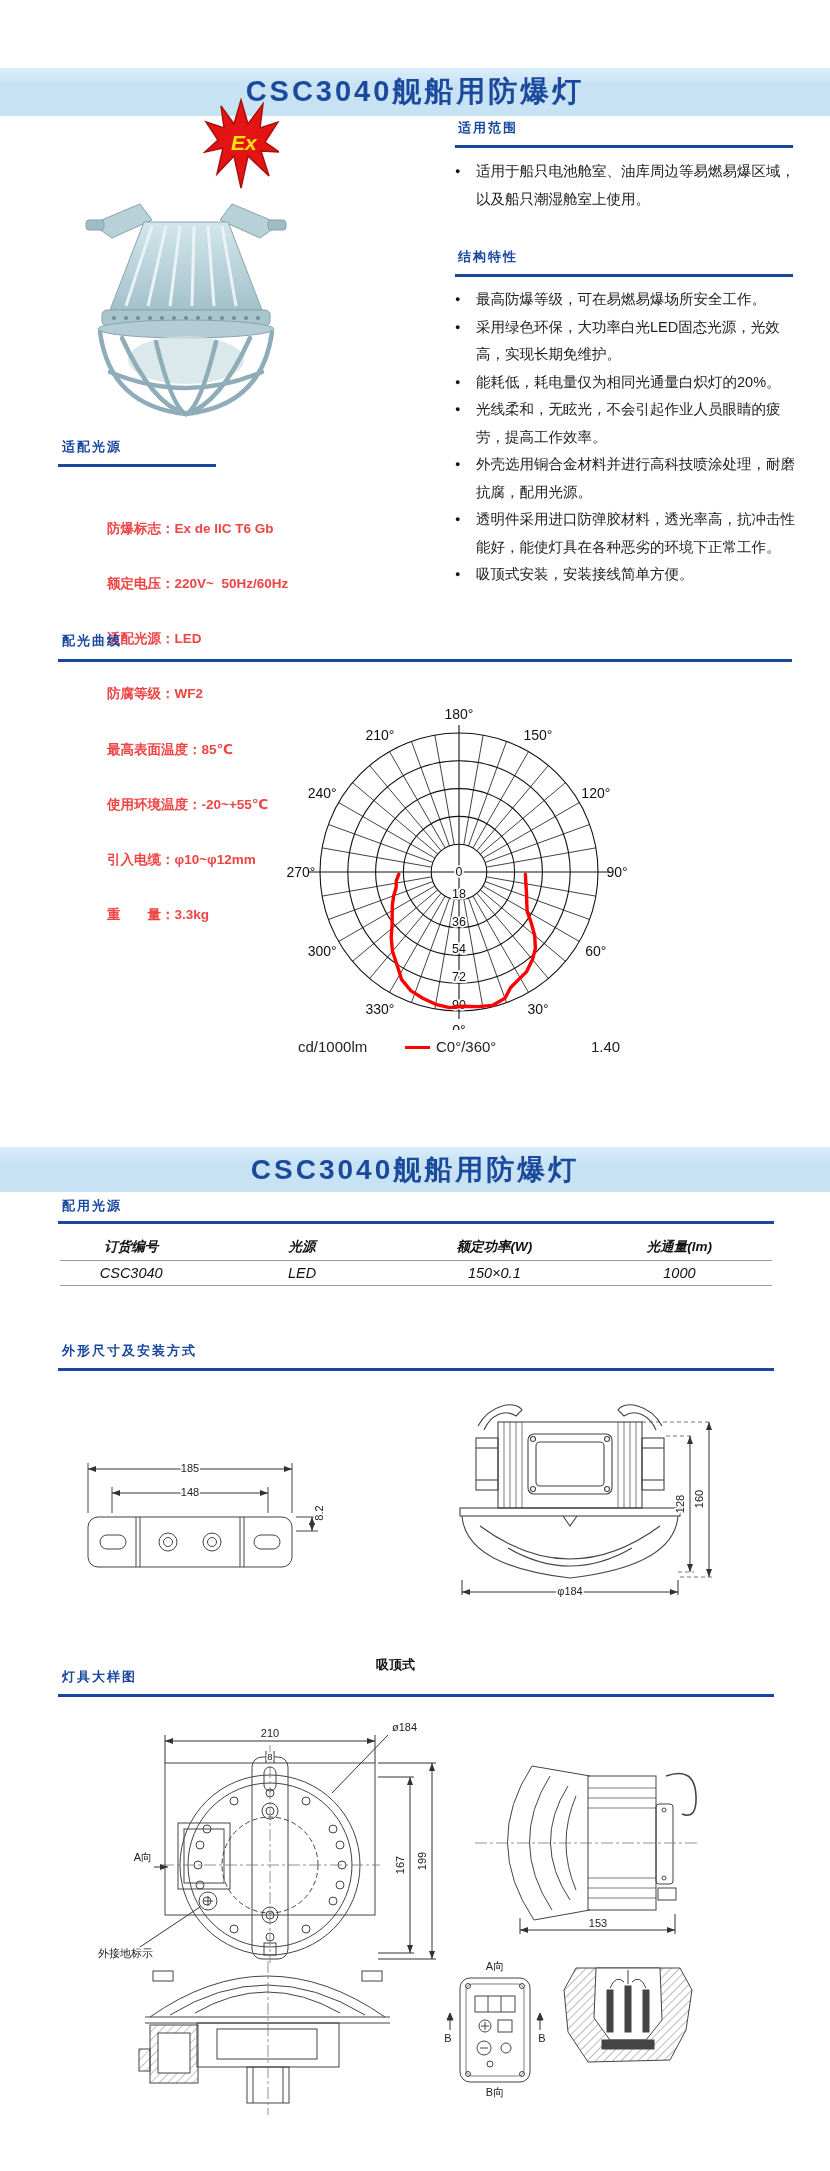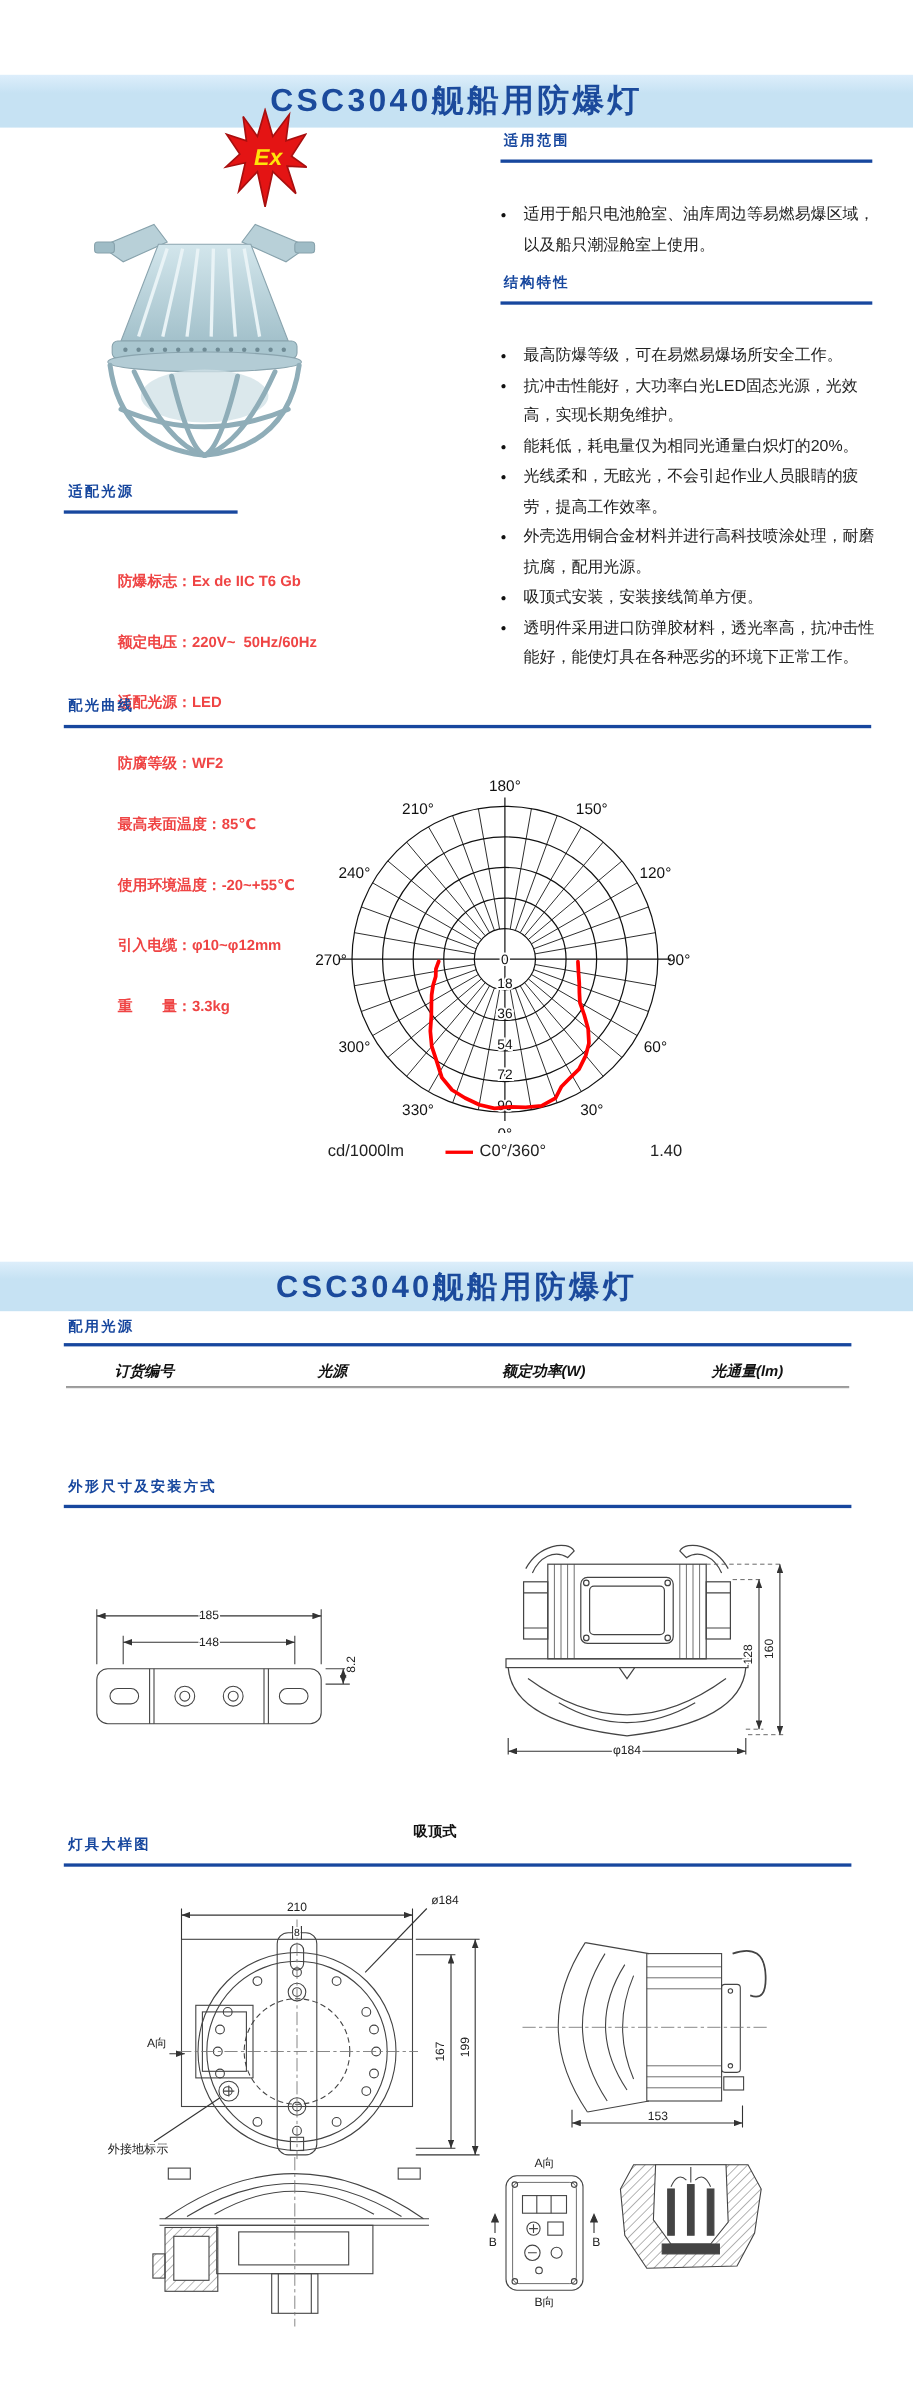--- a/index.html
+++ b/index.html
@@ -4,21 +4,21 @@
 <style>
   html,body{margin:0;padding:0;}
   body{width:830px;height:2171px;position:relative;background:#fff;
        font-family:"Liberation Sans","DejaVu Sans",sans-serif;color:#1f1f1f;}
   .abs{position:absolute;}
   .banner{left:0;width:830px;background:linear-gradient(180deg,#ddeefb 0%,#c6e2f3 35%,#c6e2f3 100%);
           display:flex;align-items:center;justify-content:center;margin-top:44px;}
   .banner-title{font-size:29px;font-weight:bold;color:#1b4a9c;letter-spacing:3px;}
   .sec-title{font-size:13px;font-weight:bold;color:#17479e;letter-spacing:2px;white-space:nowrap;text-align:right;}
   .rule{background:#17479e;height:3px;}
-  .bullets{font-size:14.5px;line-height:27.5px;color:#222;margin-top:24px;}
+  .bullets{font-size:14.5px;line-height:27.5px;color:#222;}
   .bullets .item{position:relative;padding-left:21px;}
   .bullets .item::before{content:"●";position:absolute;left:0;top:0;font-size:9px;color:#111;}
   .params{font-size:13.5px;line-height:18.4px;font-weight:600;color:#ef4444;white-space:pre;}
   .legend-txt{font-size:15px;color:#222;}
   .tbl{left:60px;width:712px;font-style:italic;}
   .trow{display:grid;grid-template-columns:20% 28% 26% 26%;text-align:center;}
   .trow div{padding:4px 0;}
   .thead{font-weight:bold;font-size:13.5px;color:#111;}
   .tdata{font-size:14.5px;color:#111;}
   .hline{height:1px;background:#9a9a9a;}
@@ -95,26 +95,26 @@
 <div class="abs sec-title" style="left:458px;top:119px;">适用范围</div>
 <div class="abs rule" style="left:455px;top:145px;width:338px;"></div>
 <div class="abs bullets" style="left:455px;top:158px;width:342px;">
   <div class="item">适用于船只电池舱室、油库周边等易燃易爆区域，以及船只潮湿舱室上使用。</div>
 </div>
 
 <div class="abs sec-title" style="left:458px;top:248px;">结构特性</div>
 <div class="abs rule" style="left:455px;top:274px;width:338px;"></div>
 <div class="abs bullets" style="left:455px;top:286px;width:346px;">
   <div class="item">最高防爆等级，可在易燃易爆场所安全工作。</div>
-  <div class="item">抗冲击性能好，大功率白光LED固态光源，光效高，实现长期免维护。</div>
+  <div class="item">采用绿色环保，大功率白光LED固态光源，光效高，实现长期免维护。</div>
   <div class="item">能耗低，耗电量仅为相同光通量白炽灯的20%。</div>
   <div class="item">光线柔和，无眩光，不会引起作业人员眼睛的疲劳，提高工作效率。</div>
   <div class="item">外壳选用铜合金材料并进行高科技喷涂处理，耐磨抗腐，配用光源。</div>
+  <div class="item">透明件采用进口防弹胶材料，透光率高，抗冲击性能好，能使灯具在各种恶劣的环境下正常工作。</div>
   <div class="item">吸顶式安装，安装接线简单方便。</div>
-  <div class="item">透明件采用进口防弹胶材料，透光率高，抗冲击性能好，能使灯具在各种恶劣的环境下正常工作。</div>
 </div>
 
 <div class="abs sec-title" style="left:62px;top:438px;">适配光源</div>
 <div class="abs rule" style="left:58px;top:464px;width:158px;"></div>
 <div class="abs params" style="left:107px;top:483px;">
   <div>防爆标志：Ex de IIC T6 Gb</div>
   <div>额定电压：220V~  50Hz/60Hz</div>
   <div>适配光源：LED</div>
   <div>防腐等级：WF2</div>
   <div>最高表面温度：85℃</div>
@@ -199,20 +199,26 @@
 <div class="abs sec-title" style="left:62px;top:1197px;">配用光源</div>
 <div class="abs rule" style="left:58px;top:1221px;width:716px;"></div>
 <div class="abs tbl" style="top:1234px;">
   <div class="trow thead">
     <div>订货编号</div>
     <div>光源</div>
     <div>额定功率(W)</div>
     <div>光通量(lm)</div>
   </div>
   <div class="hline"></div>
+  <div class="trow tdata">
+    <div>CSC3040</div>
+    <div>LED</div>
+    <div>150×0.1</div>
+    <div>1000</div>
+  </div>
   <div class="hline"></div>
 </div>
 
 <div class="abs sec-title" style="left:62px;top:1342px;">外形尺寸及安装方式</div>
 <div class="abs rule" style="left:58px;top:1368px;width:716px;"></div>
 
 <svg class="abs" style="left:80px;top:1455px;" width="250" height="130" viewBox="0 0 250 130">
   <defs>
       <marker id="m1" markerWidth="9" markerHeight="6" refX="8" refY="3" orient="auto-start-reverse">
     <path d="M0,0 L8,3 L0,6 z" fill="#333"></path>

